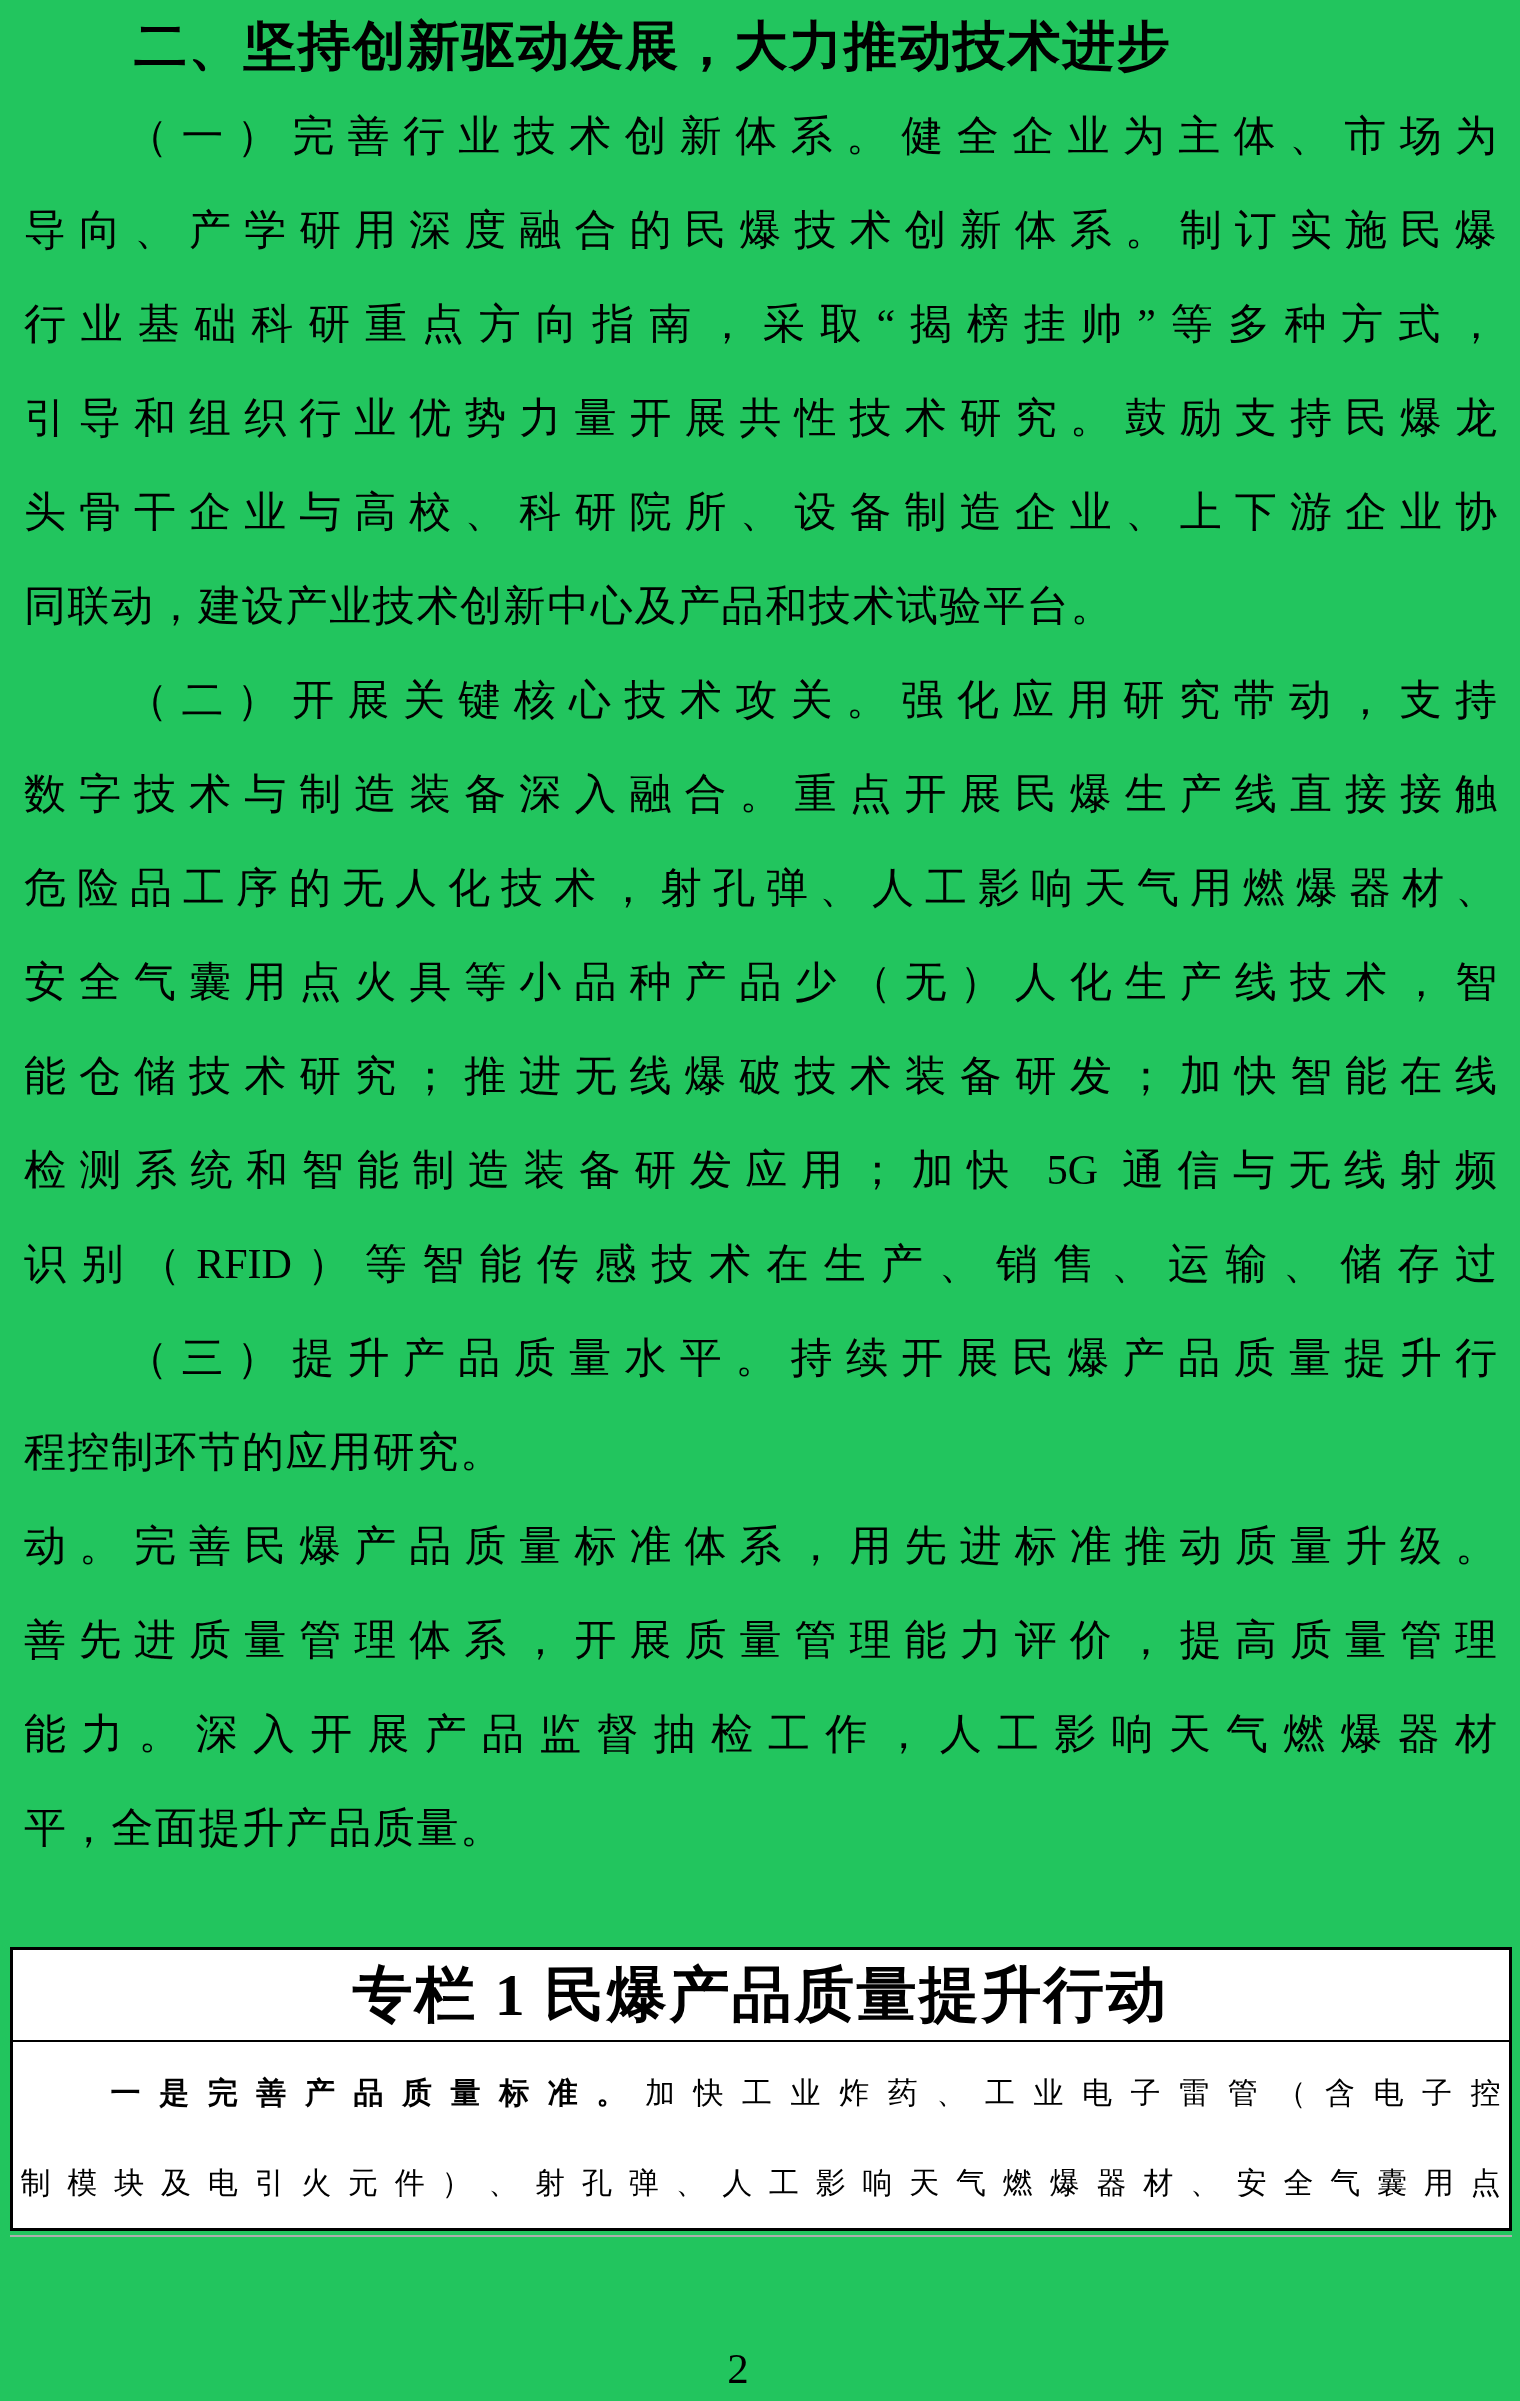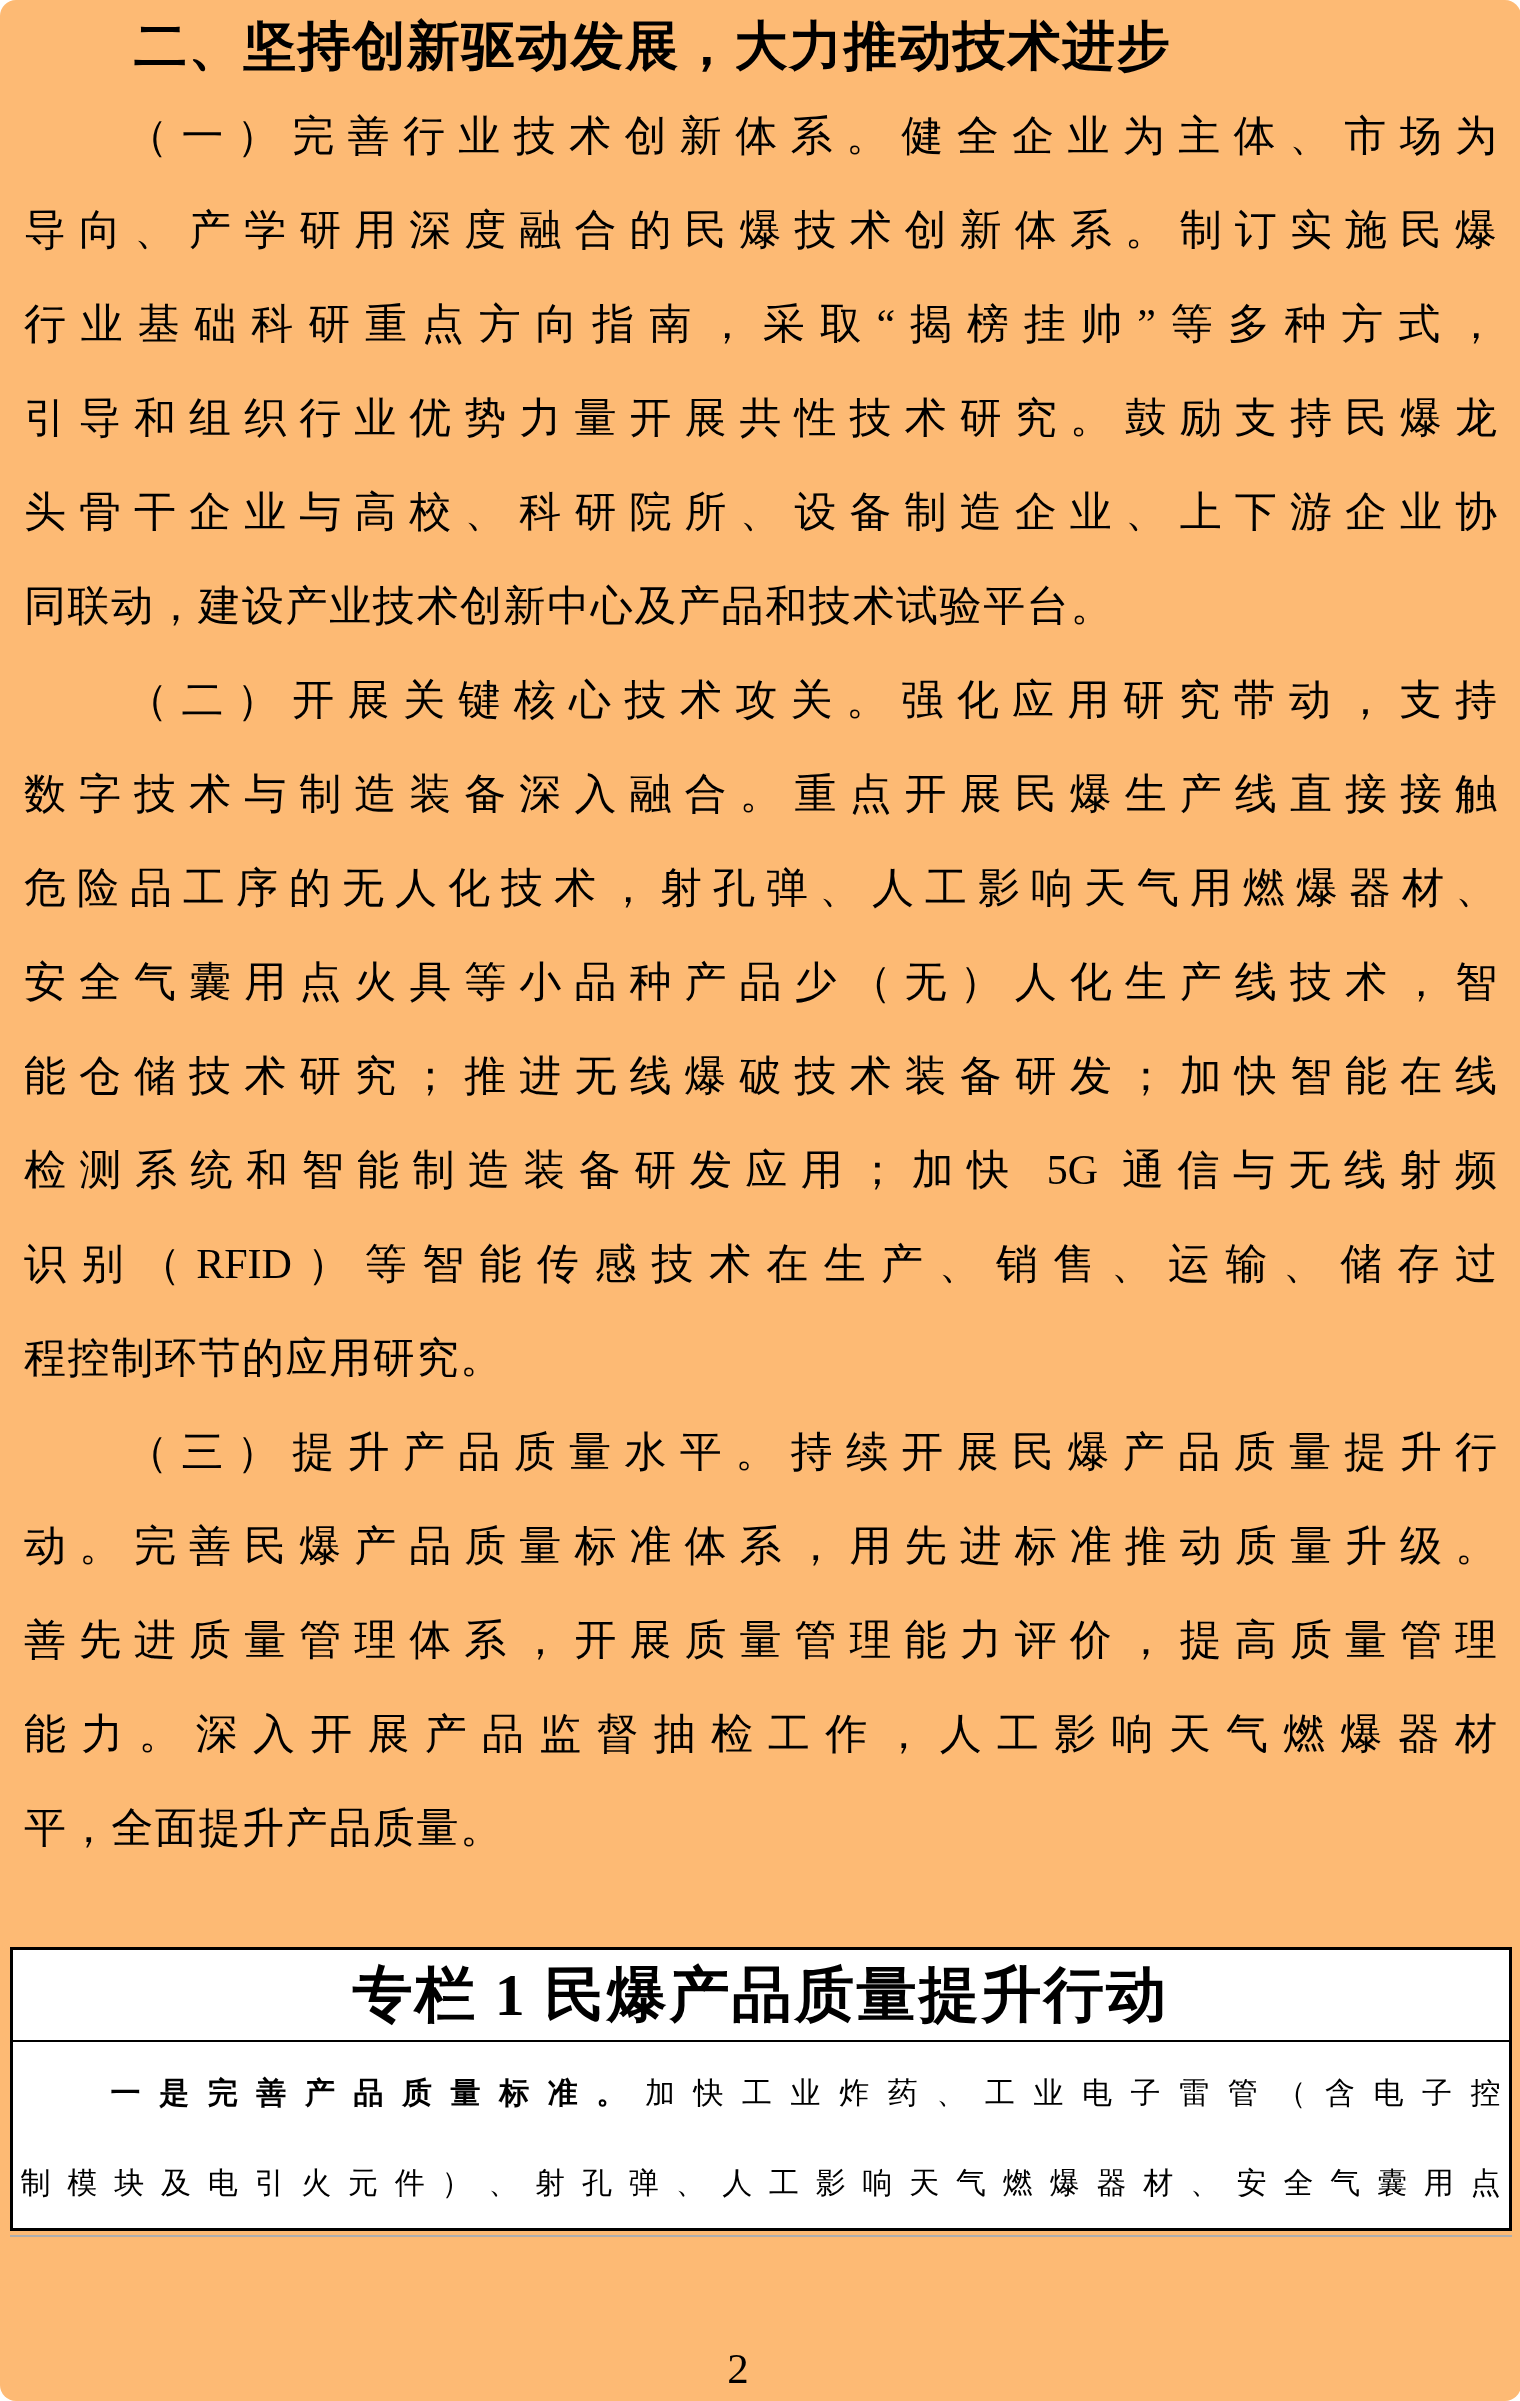--- a/index.html
+++ b/index.html
@@ -1,23 +1,22 @@
 <!DOCTYPE html>
 <html style="font-size:12.8px"><head>
 <meta charset="utf-8">
 <style>
   html,body{margin:0;padding:0;}
   .page{
     position:relative;
     width:1521px;height:2401px;
-    background:#fdba74;
+    background:#22c55e;
     color:#000000;
     font-family:"Liberation Serif","DejaVu Serif",serif;
     overflow:hidden;
-    border-radius:16px;
   }
   .doc-title{
     position:absolute;left:24px;top:11.2px;width:1473px;
     font-family:"Liberation Sans","DejaVu Sans",sans-serif;
     font-weight:bold;font-size:53px;line-height:69px;
     text-indent:110px;letter-spacing:1.6px;white-space:nowrap;
   }
   .body-text{
     position:absolute;left:24px;top:89px;width:1473px;
     font-size:42px;line-height:94px;
@@ -76,22 +75,22 @@
     <div class="t-line">引导和组织行业优势力量开展共性技术研究。鼓励支持民爆龙</div>
     <div class="t-line">头骨干企业与高校、科研院所、设备制造企业、上下游企业协</div>
     <div class="t-line short">同联动，建设产业技术创新中心及产品和技术试验平台。</div>
     <div class="t-line indent">（二）开展关键核心技术攻关。强化应用研究带动，支持</div>
     <div class="t-line">数字技术与制造装备深入融合。重点开展民爆生产线直接接触</div>
     <div class="t-line">危险品工序的无人化技术，射孔弹、人工影响天气用燃爆器材、</div>
     <div class="t-line">安全气囊用点火具等小品种产品少（无）人化生产线技术，智</div>
     <div class="t-line">能仓储技术研究；推进无线爆破技术装备研发；加快智能在线</div>
     <div class="t-line">检测系统和智能制造装备研发应用；加快 5G 通信与无线射频</div>
     <div class="t-line">识别（RFID）等智能传感技术在生产、销售、运输、储存过</div>
+    <div class="t-line indent">（三）提升产品质量水平。持续开展民爆产品质量提升行</div>
     <div class="t-line short">程控制环节的应用研究。</div>
-    <div class="t-line indent">（三）提升产品质量水平。持续开展民爆产品质量提升行</div>
     <div class="t-line">动。完善民爆产品质量标准体系，用先进标准推动质量升级。</div>
     <div class="t-line">善先进质量管理体系，开展质量管理能力评价，提高质量管理</div>
     <div class="t-line">能力。深入开展产品监督抽检工作，人工影响天气燃爆器材</div>
     <div class="t-line short">平，全面提升产品质量。</div>
   </div>
 
   <div class="panel">
     <div class="panel-header">专栏 1  民爆产品质量提升行动</div>
     <div class="panel-body">
       <div class="pb-line indent"><span class="bold-lead">一是完善产品质量标准。</span><span>加快工业炸药、工业电子雷管（含电子控</span></div>

